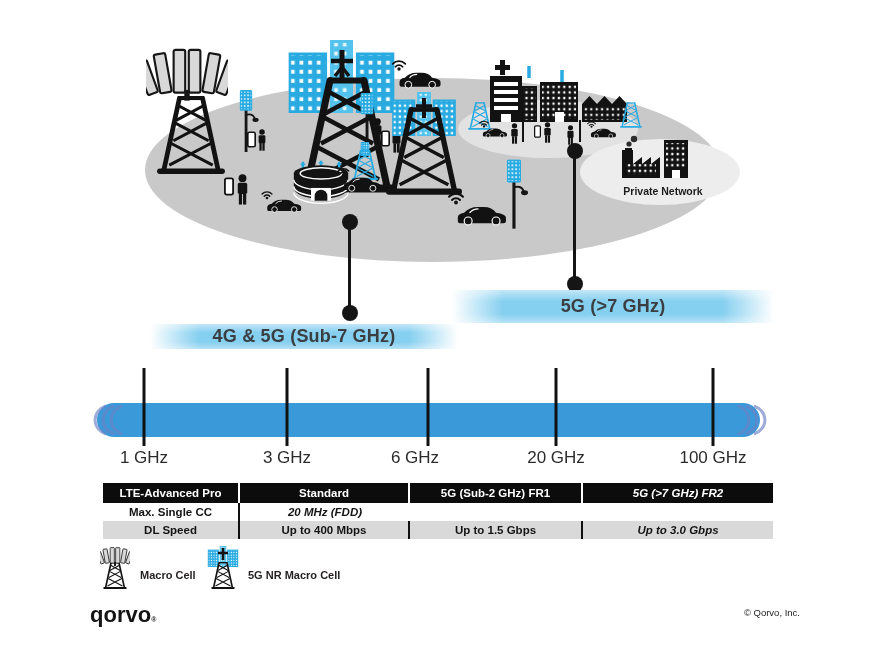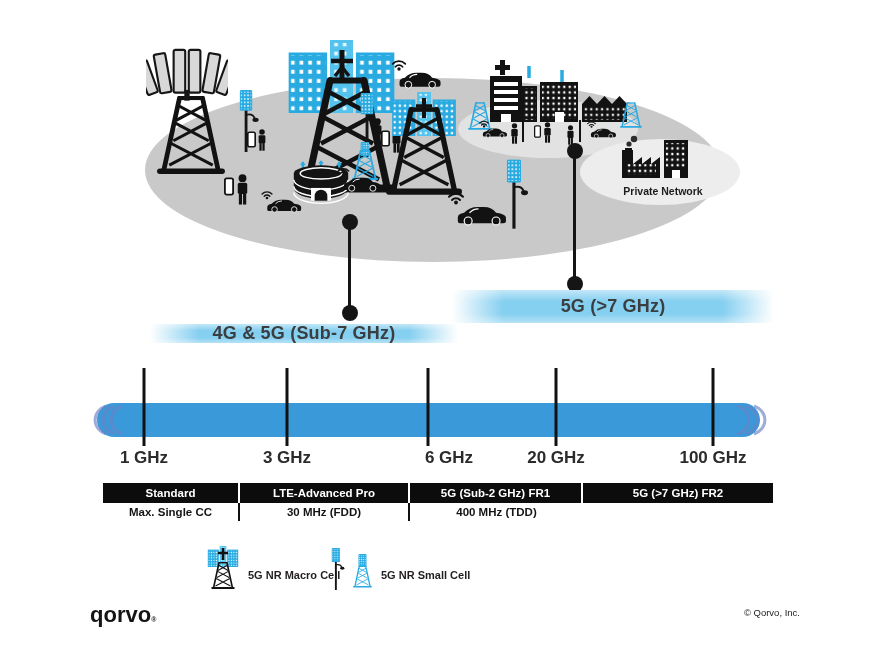--- a/index.html
+++ b/index.html
@@ -1,37 +1,37 @@
 <!DOCTYPE html>
 <html><head>
 <meta charset="utf-8">
 <style>
   html,body{margin:0;padding:0;background:#ffffff;}
   #canvas{position:relative;width:880px;height:654px;background:#fff;overflow:hidden;
           font-family:"Liberation Sans",sans-serif;color:#231f20;padding-left:40px;}
   
-  .band{position:absolute;height:19px;display:flex;align-items:center;justify-content:center;
+  .band{position:absolute;height:25px;display:flex;align-items:center;justify-content:center;
         font-weight:bold;font-size:18px;color:#3b3e40;letter-spacing:.2px;
         background:
           linear-gradient(180deg,rgba(255,255,255,.5) 0%,rgba(255,255,255,0) 35%,rgba(255,255,255,0) 72%,rgba(255,255,255,.4) 100%),
           linear-gradient(90deg,rgba(133,207,240,0) 0%,rgba(133,207,240,1) 16%,rgba(133,207,240,1) 84%,rgba(133,207,240,0) 100%);}
   .callout-line{position:absolute;width:3px;background:#151515;}
   .callout-dot{position:absolute;width:16px;height:16px;border-radius:50%;background:#151515;}
   
   .tick-label{position:absolute;top:448px;transform:translateX(-50%);
-              font-size:17px;font-weight:bold;color:#2b2b2b;white-space:nowrap;}
+              font-size:17px;font-weight:normal;color:#2b2b2b;white-space:nowrap;}
   
   #spec-table{position:absolute;left:103px;top:483px;width:670px;font-weight:bold;}
   .t-row{display:grid;grid-template-columns:137px 170px 173px 190px;}
   .t-head{background:#0c0c0c;color:#fff;font-size:11.5px;}
   .t-head .t-cell{border-right:2px solid #fff;line-height:20px;height:20px;}
   .t-body{font-size:11.5px;color:#141414;}
   .t-body .t-cell{border-right:2.5px solid #111;line-height:18px;height:18px;}
   .t-cell{text-align:center;overflow:hidden;white-space:nowrap;}
-  .t-cell:last-child{border-right:none !important;}
+  .t-cell:last-child{border-right:none !important;font-style:italic;}
   .row-alt{background:#d9d9d9;}
   
   .legend-item{position:absolute;top:546px;height:44px;display:flex;align-items:flex-end;}
   .legend-label{font-size:11px;font-weight:bold;color:#231f20;margin-left:5px;margin-bottom:9px;white-space:nowrap;}
   
   #private-network-label{position:absolute;left:598px;top:185px;width:130px;text-align:center;
                          font-size:10.5px;font-weight:bold;color:#1c1c1c;}
   #logo{position:absolute;left:90px;top:602px;font-size:22px;font-weight:800;color:#141414;
         letter-spacing:0;}
   #logo .reg{font-size:7px;vertical-align:baseline;}
@@ -265,51 +265,55 @@
     <g stroke="#111" stroke-width="3">
       <line x1="144" y1="8" x2="144" y2="86"></line>
       <line x1="287" y1="8" x2="287" y2="86"></line>
       <line x1="428" y1="8" x2="428" y2="86"></line>
       <line x1="556" y1="8" x2="556" y2="86"></line>
       <line x1="713" y1="8" x2="713" y2="86"></line>
     </g>
   </svg>
   <span class="tick-label" style="left:144px">1 GHz</span>
   <span class="tick-label" style="left:287px">3 GHz</span>
-  <span class="tick-label" style="left:449px">6 GHz</span>
+  <span class="tick-label" style="left:415px">6 GHz</span>
   <span class="tick-label" style="left:556px">20 GHz</span>
   <span class="tick-label" style="left:713px">100 GHz</span>
 
   <div id="spec-table">
     <div class="t-row t-head">
+      <div class="t-cell">LTE-Advanced Pro</div>
       <div class="t-cell">Standard</div>
-      <div class="t-cell">LTE-Advanced Pro</div>
       <div class="t-cell">5G (Sub-2 GHz) FR1</div>
       <div class="t-cell">5G (&gt;7 GHz) FR2</div>
     </div>
     <div class="t-row t-body">
       <div class="t-cell">Max. Single CC</div>
-      <div class="t-cell">30 MHz (FDD)</div>
-      <div class="t-cell">400 MHz (TDD)</div>
+      <div class="t-cell">20 MHz (FDD)</div>
+    </div>
+    <div class="t-row t-body row-alt">
+      <div class="t-cell">DL Speed</div>
+      <div class="t-cell">Up to 400 Mbps</div>
+      <div class="t-cell">Up to 1.5 Gbps</div>
+      <div class="t-cell">Up to 3.0 Gbps</div>
     </div>
   </div>
 
+  <div class="legend-item" style="left:95px">
+    <svg width="40" height="44" viewBox="0 0 40 44" style="position:static">
+      <use href="#tower" x="6" y="16" width="28" height="27" color="#121212"></use>
+      <use href="#servers" x="5" y="0" width="30" height="20"></use>
+    </svg>
+    <span class="legend-label">Macro Cell</span>
+  </div>
   <div class="legend-item" style="left:203px">
     <svg width="40" height="44" viewBox="0 0 40 44" style="position:static">
       <use href="#bluebldg" x="4" y="0" width="32" height="21"></use>
       <path d="M20,2 v12 M15,7 h10" stroke="#121212" stroke-width="2.6" fill="none"></path>
       <use href="#tower" x="6" y="16" width="28" height="27" color="#121212"></use>
     </svg>
     <span class="legend-label">5G NR Macro Cell</span>
   </div>
-  <div class="legend-item" style="left:328px">
-    <svg width="48" height="44" viewBox="0 0 48 44" style="position:static">
-      <use href="#polepanel" x="0" y="2" width="17" height="42"></use>
-      <use href="#panel" x="30" y="8" width="9" height="13"></use>
-      <use href="#tower" x="25" y="18" width="19" height="25" color="#29ABE2"></use>
-    </svg>
-    <span class="legend-label">5G NR Small Cell</span>
-  </div>
 
   <div id="logo"><span>qorvo</span><span class="reg">®</span></div>
   <div id="copyright">© Qorvo, Inc.</div>
 
 </div>
 
 </body></html>

